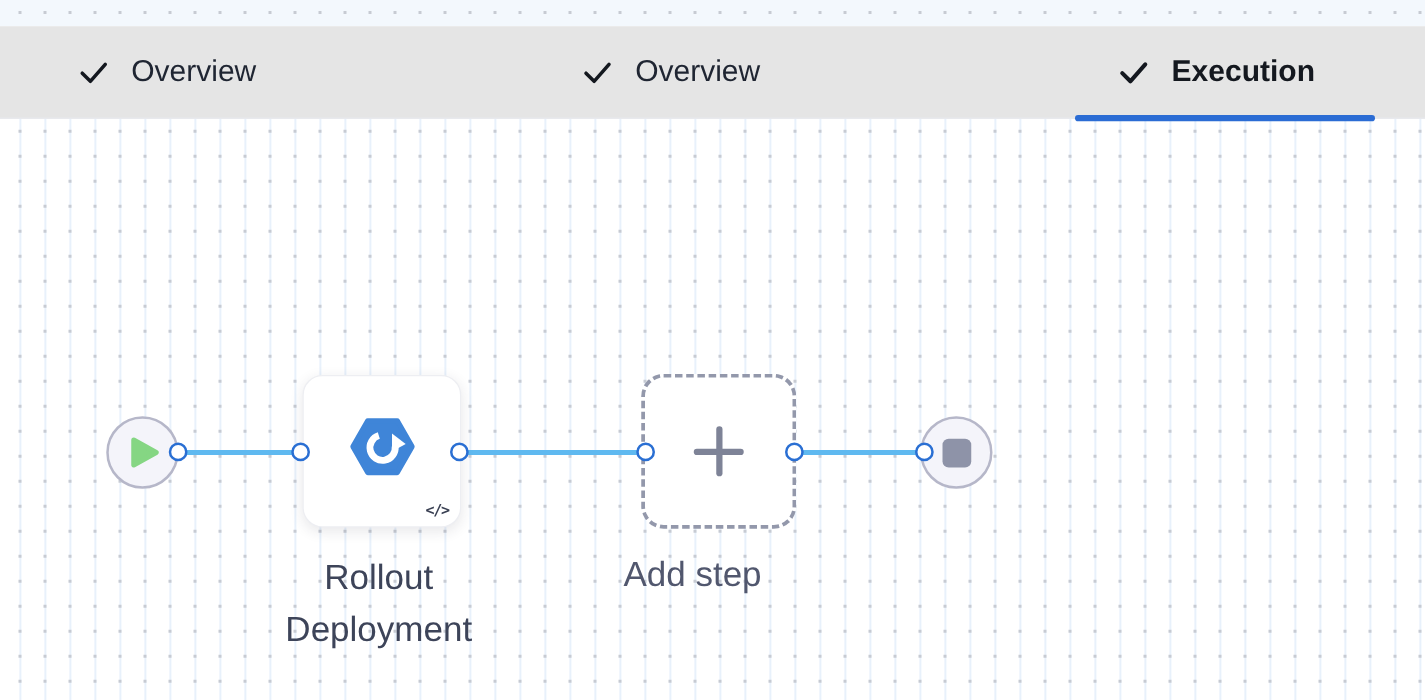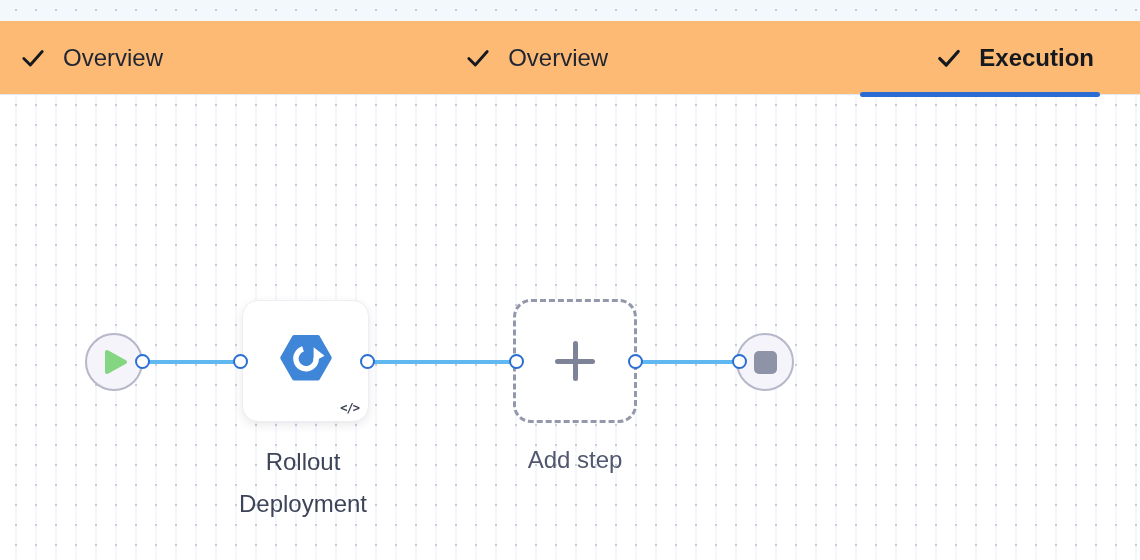--- a/index.html
+++ b/index.html
@@ -15,26 +15,26 @@
     background-color: #f3f8fd;
     background-image: radial-gradient(circle, #c7cbd3 1.2px, transparent 1.5px);
     background-size: 20px 20px;
     background-position: 6px 0px;
   }
 
   
   .tabbar {
     position: relative;
     height: 74px;
-    background: #fdba74;
+    background: #e5e5e5;
     border-bottom: 1px solid #e7e9ee;
     display: flex;
     align-items: center;
     justify-content: space-between;
-    padding: 0 20px;
+    padding: 0 62px;
     z-index: 5;
   }
   .tab {
     display: flex;
     align-items: center;
     gap: 17px;
     font-size: 24px;
     font-weight: 500;
     color: #1f2532;
     cursor: pointer;
@@ -161,26 +161,26 @@
     position: absolute;
     background: #7e8397;
     border-radius: 2.5px;
   }
   .plus-icon::before { left: 0; top: 17.5px; width: 40px; height: 5px; }
   .plus-icon::after  { left: 17.5px; top: 0; width: 5px; height: 40px; }
 
   .node-label {
     position: absolute;
     text-align: center;
-    font-size: 24px;
+    font-size: 28px;
     line-height: 42px;
     z-index: 2;
   }
   .node-label.step-label   { left: 203px; top: 346px; width: 200px; color: #3d4459; }
-  .node-label.addstep-label{ left: 475px; top: 344px; width: 200px; color: #51576e; }
+  .node-label.addstep-label{ left: 454px; top: 344px; width: 200px; color: #51576e; }
 </style>
 </head>
 <body>
 
 <div class="top-strip"></div>
 
 <div class="tabbar">
   <div class="tab">
     <span class="check">
       <svg viewBox="0 0 24 24" fill="none">

